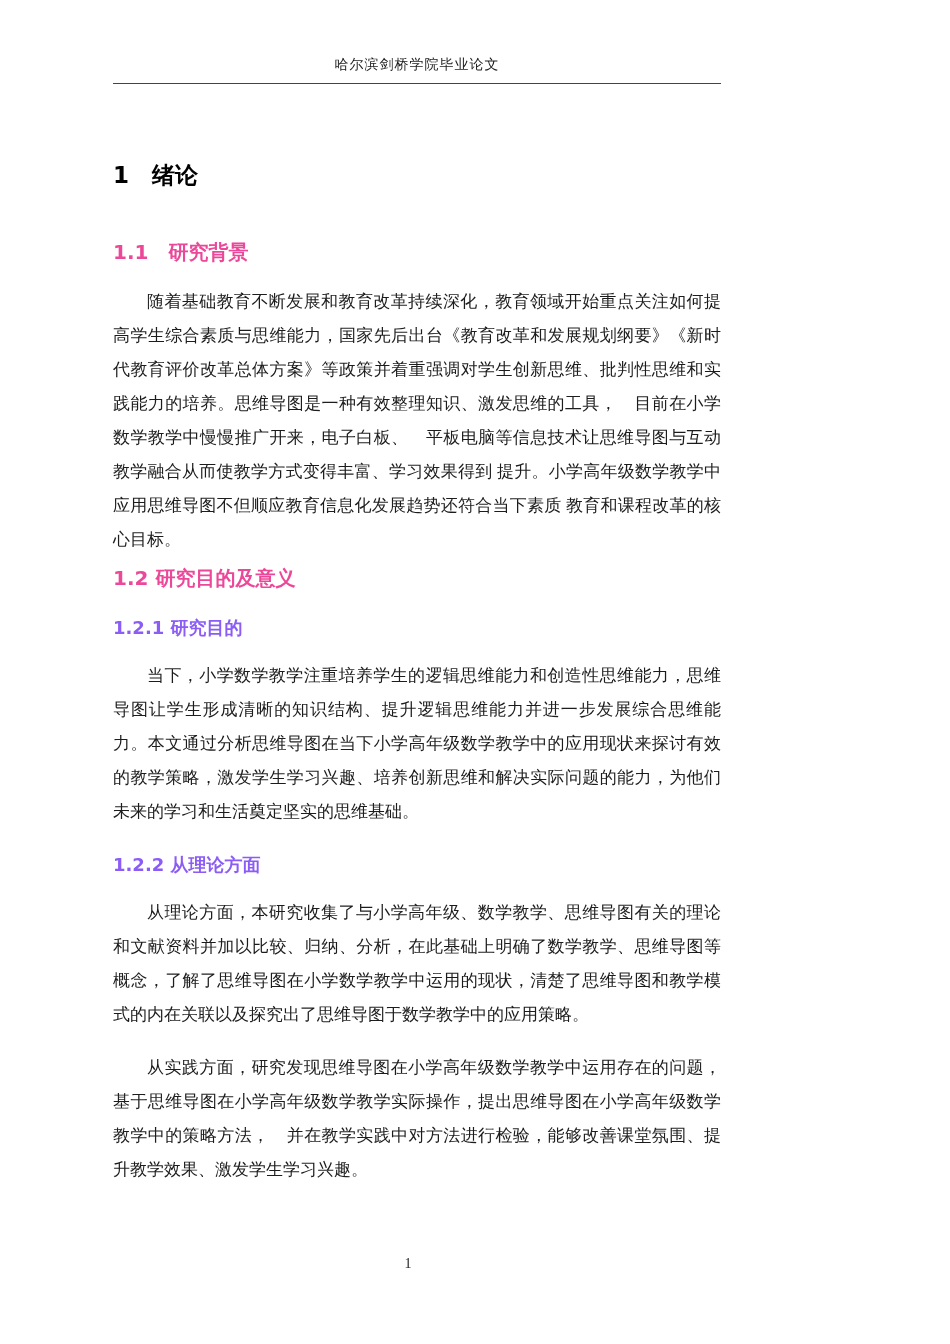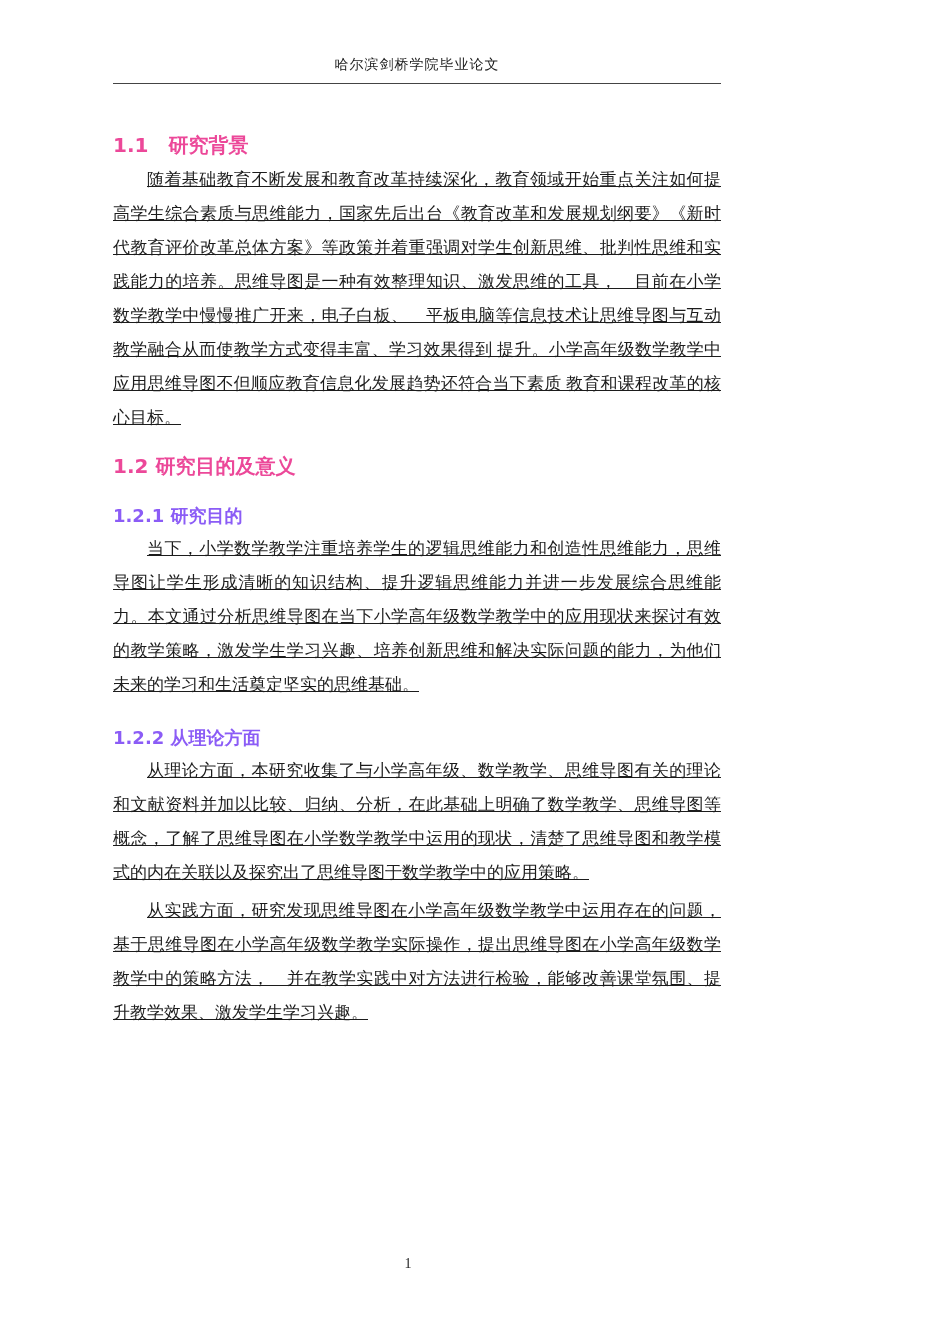--- a/index.html
+++ b/index.html
@@ -33,37 +33,36 @@
     color: #000;
   }
   .section-title {
     font-family: "DejaVu Sans", "Liberation Sans", sans-serif;
     font-weight: bold;
     font-size: 20px;
     margin: 48px 0 0 0;
     color: #ec4899;
   }
   .section-title.tight {
-    margin-top: 18px;
+    margin-top: 8px;
   }
   .subsection-title {
     font-family: "DejaVu Sans", "Liberation Sans", sans-serif;
     font-weight: bold;
     font-size: 18px;
     margin: 24px 0 0 0;
     color: #8b5cf6;
   }
   .body-para {
     font-size: 17px;
     line-height: 34px;
     text-align: justify;
     text-indent: 2em;
-    margin: 4px 0 0 0;
+    margin: 19px 0 0 0;
     white-space: pre-wrap;
-    text-decoration: underline;
   }
   .doc-footer {
     position: absolute;
     left: 0;
     right: 0;
     bottom: 72px;
     text-align: center;
     font-size: 14px;
     color: #1c1c1c;
   }
@@ -72,20 +71,21 @@
 <body>
 
 <div class="page">
 
   <header class="doc-header">
     <div class="doc-header-text">哈尔滨剑桥学院毕业论文</div>
   </header>
 
   <main class="doc-body">
 
+    <h1 class="chapter-title">1　绪论</h1>
 
     <h2 class="section-title">1.1　研究背景</h2>
 
     <p class="body-para">随着基础教育不断发展和教育改革持续深化，教育领域开始重点关注如何提高学生综合素质与思维能力，国家先后出台《教育改革和发展规划纲要》《新时代教育评价改革总体方案》等政策并着重强调对学生创新思维、批判性思维和实践能力的培养。思维导图是一种有效整理知识、激发思维的工具，　目前在小学数学教学中慢慢推广开来，电子白板、　平板电脑等信息技术让思维导图与互动教学融合从而使教学方式变得丰富、学习效果得到 提升。小学高年级数学教学中应用思维导图不但顺应教育信息化发展趋势还符合当下素质 教育和课程改革的核心目标。</p>
 
     <h2 class="section-title tight">1.2 研究目的及意义</h2>
 
     <h3 class="subsection-title">1.2.1 研究目的</h3>
 
     <p class="body-para">当下，小学数学教学注重培养学生的逻辑思维能力和创造性思维能力，思维导图让学生形成清晰的知识结构、提升逻辑思维能力并进一步发展综合思维能力。本文通过分析思维导图在当下小学高年级数学教学中的应用现状来探讨有效的教学策略，激发学生学习兴趣、培养创新思维和解决实际问题的能力，为他们未来的学习和生活奠定坚实的思维基础。</p>

